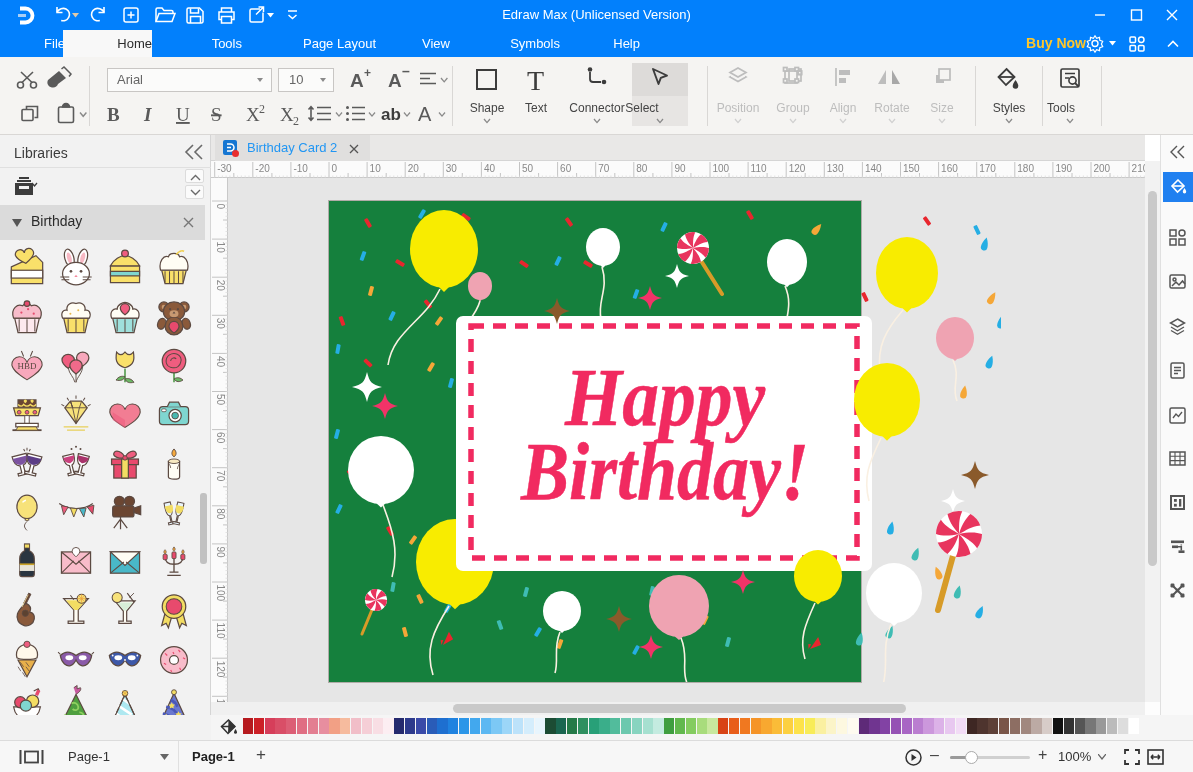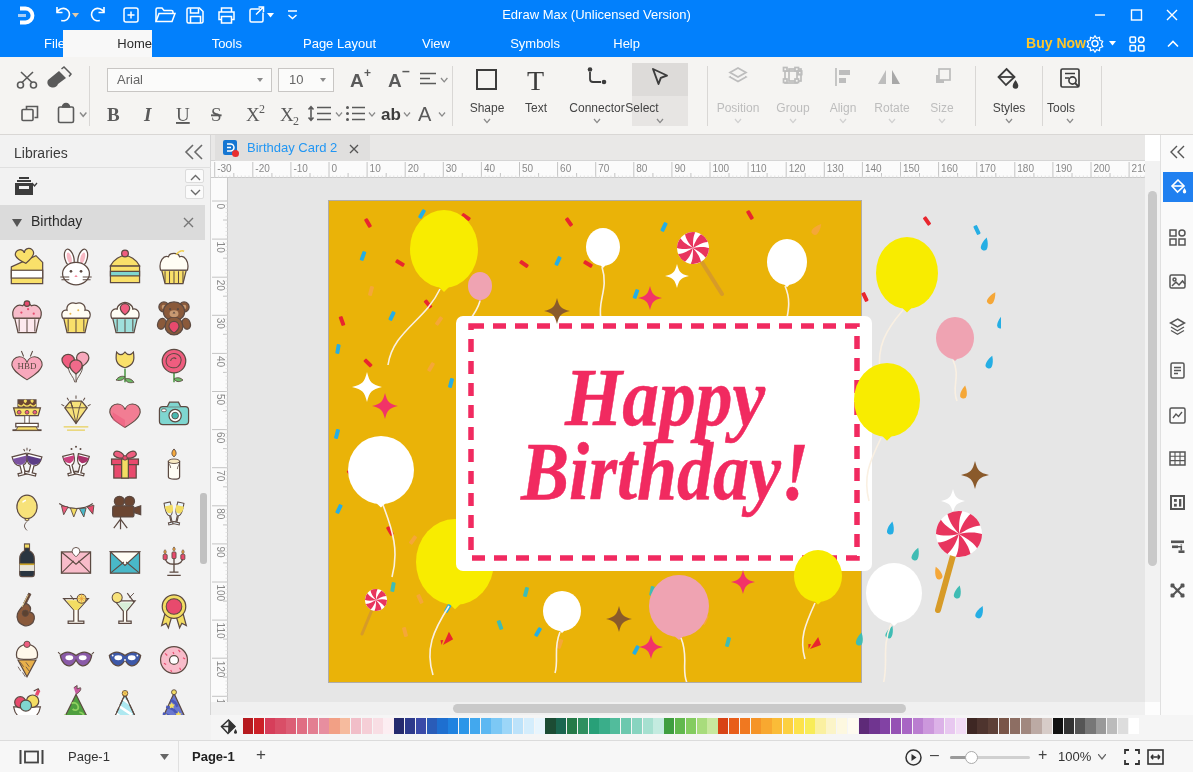--- a/index.html
+++ b/index.html
@@ -743,21 +743,21 @@
       <text x="292.2" y="-5.5" font-size="10" fill="#888" font-family="Liberation Sans" transform="rotate(90)">70</text>
       <text x="330.3" y="-5.5" font-size="10" fill="#888" font-family="Liberation Sans" transform="rotate(90)">80</text>
       <text x="368.4" y="-5.5" font-size="10" fill="#888" font-family="Liberation Sans" transform="rotate(90)">90</text>
       <text x="406.5" y="-5.5" font-size="10" fill="#888" font-family="Liberation Sans" transform="rotate(90)">100</text>
       <text x="444.6" y="-5.5" font-size="10" fill="#888" font-family="Liberation Sans" transform="rotate(90)">110</text>
       <text x="482.7" y="-5.5" font-size="10" fill="#888" font-family="Liberation Sans" transform="rotate(90)">120</text>
       <text x="520.8" y="-5.5" font-size="10" fill="#888" font-family="Liberation Sans" transform="rotate(90)">130</text>
     </svg>
   </div>
 <div id="canvas">
-    <div class="abs" style="left:100px;top:22px;width:534px;height:483px;background:#eab308;border:1px solid #b0aca8">
+    <div class="abs" style="left:100px;top:22px;width:534px;height:483px;background:#15803d;border:1px solid #b0aca8">
       <svg class="abs" style="left:0;top:0" width="672" height="481" viewBox="0 0 672 481">
         <rect x="-2.0" y="-4.8" width="4" height="9.6" rx="1" fill="#e8262e" transform="translate(137,16) rotate(-55)"></rect>
         <rect x="-2.0" y="-4.8" width="4" height="9.6" rx="1" fill="#25aee4" transform="translate(93,13) rotate(30)"></rect>
         <rect x="-2.0" y="-4.8" width="4" height="9.6" rx="1" fill="#e8262e" transform="translate(39,22) rotate(-30)"></rect>
         <rect x="-2.0" y="-4.8" width="4" height="9.6" rx="1" fill="#25aee4" transform="translate(34,55) rotate(20)"></rect>
         <rect x="-2.0" y="-4.8" width="4" height="9.6" rx="1" fill="#e8262e" transform="translate(71,62) rotate(-60)"></rect>
         <rect x="-2.0" y="-4.8" width="4" height="9.6" rx="1" fill="#f5a738" transform="translate(42,90) rotate(15)"></rect>
         <rect x="-2.0" y="-4.8" width="4" height="9.6" rx="1" fill="#e8262e" transform="translate(99,103) rotate(-40)"></rect>
         <rect x="-2.0" y="-4.8" width="4" height="9.6" rx="1" fill="#25aee4" transform="translate(63,115) rotate(25)"></rect>
         <rect x="-2.0" y="-4.8" width="4" height="9.6" rx="1" fill="#e8262e" transform="translate(13,120) rotate(-20)"></rect>

